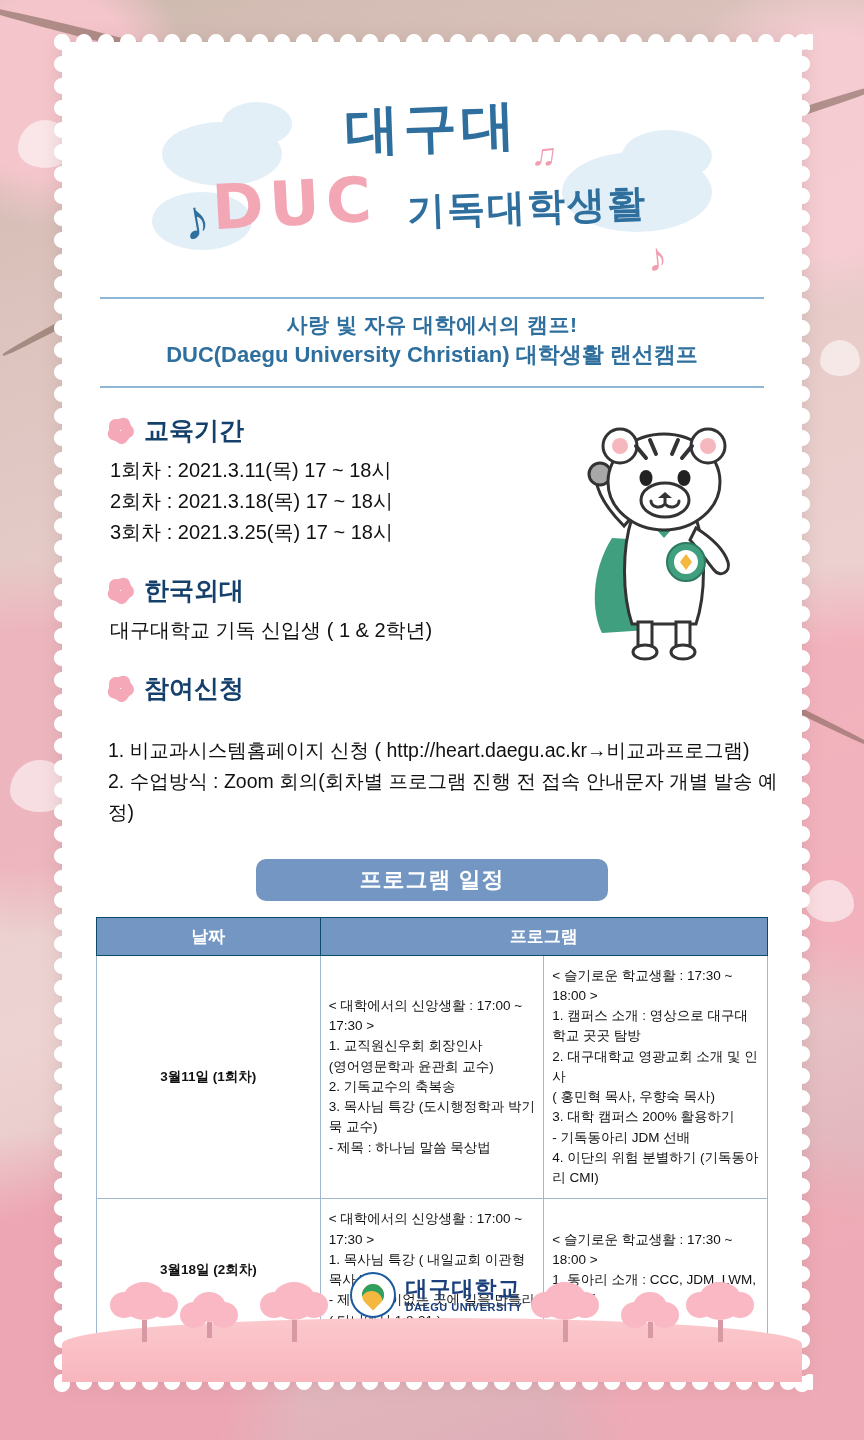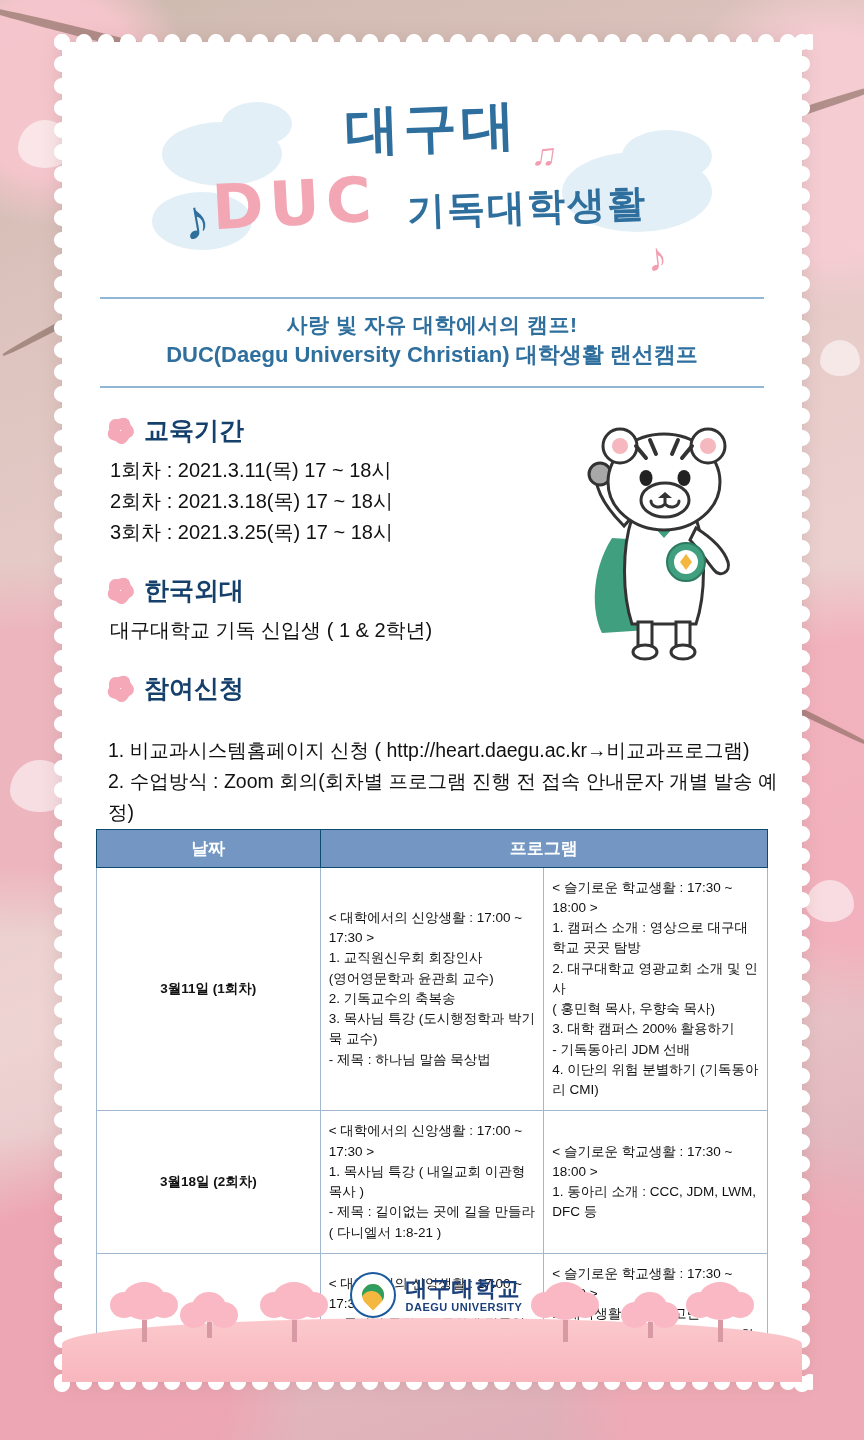--- a/index.html
+++ b/index.html
@@ -464,20 +464,21 @@
             <span></span>
             <span></span>
           </span>
         <span>참여신청</span>
       </div>
       <div class="gap-sm"></div>
       <div class="apply-line">1. 비교과시스템홈페이지 신청 ( http://heart.daegu.ac.kr→비교과프로그램)</div>
       <div class="apply-line">2. 수업방식 : Zoom 회의(회차별 프로그램 진행 전 접속 안내문자 개별 발송 예정)</div>
     </div>
 
+    <div class="banner">프로그램 일정</div>
 
     <table class="schedule">
       <thead>
         <tr>
           <th>날짜</th>
           <th colspan="2">프로그램</th>
         </tr>
       </thead>
       <tbody>
         <tr>

